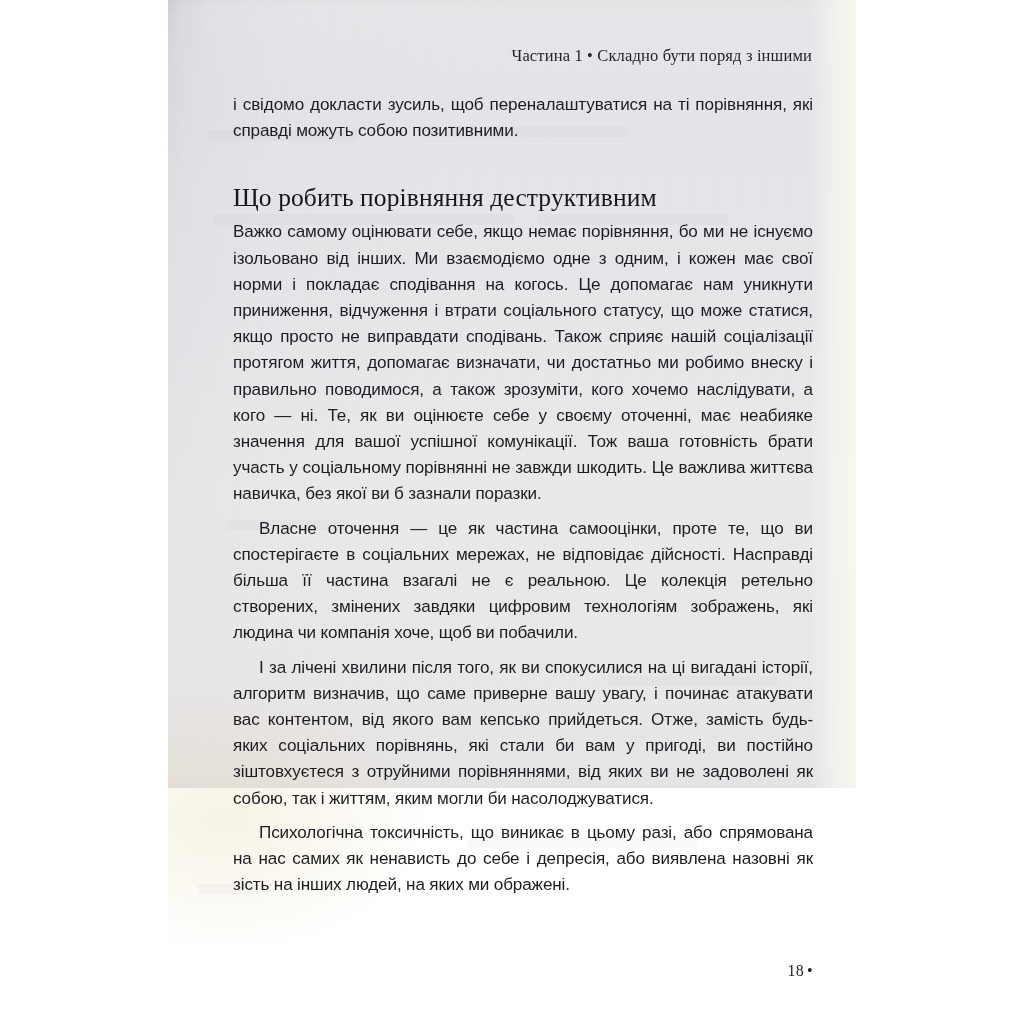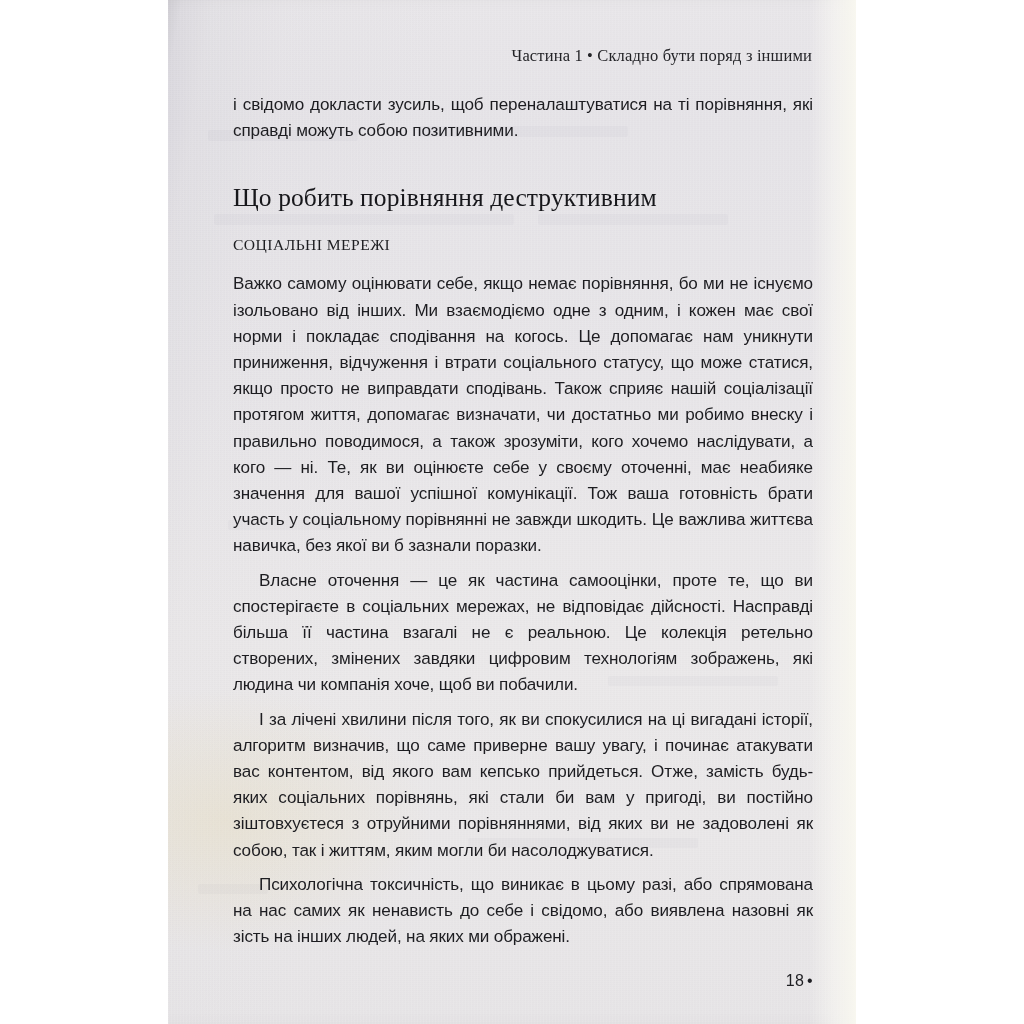--- a/index.html
+++ b/index.html
@@ -17,21 +17,21 @@
     height: 1024px;
     background: #ffffff;
   }
 
   
   #book-page {
     position: absolute;
     left: 168px;
     top: 0;
     width: 688px;
-    height: 1024px;
+    height: 788px;
     background:
       linear-gradient(100deg,
         rgba(150,148,160,0.30) 0px,
         rgba(176,174,186,0.22) 14px,
         rgba(196,194,203,0.16) 46px,
         rgba(214,212,218,0.09) 120px,
         rgba(233,231,233,0.04) 300px,
         rgba(250,249,245,0.00) 520px),
       linear-gradient(180deg,
         #e9e7ea 0%,
@@ -157,22 +157,22 @@
     font-size: 15.6px;
     line-height: 20px;
     letter-spacing: 0.45px;
     color: #1d1d21;
     text-transform: none;
   }
 
   .folio {
     position: absolute;
     right: 43px;
-    bottom: 34px;
-    font-family: Liberation Sans, sans-serif;
+    bottom: 44px;
+    font-family: Liberation Serif, serif;
     font-size: 16px;
     letter-spacing: 0.3px;
     color: #1e1e22;
     white-space: nowrap;
   }
 
   .folio .bullet {
     margin-left: 3px;
   }
 
@@ -208,29 +208,28 @@
     <div id="page-content">
 
       <div class="running-head">Частина 1 • Складно бути поряд з іншими</div>
 
       <div class="text-column">
 
         <p class="body">і свідомо докласти зусиль, щоб переналаштуватися на ті порівняння, які справді можуть собою позитивними.</p>
 
         <h2 class="section-title">Що робить порівняння деструктивним</h2>
 
-        <h3 class="subsection-title">СОЦІАЛЬНІ МЕРЕЖІ</h3>
 
         <p class="body">Важко самому оцінювати себе, якщо немає порівняння, бо ми не існуємо ізольовано від інших. Ми взаємодіємо одне з одним, і кожен має свої норми і покладає сподівання на когось. Це допомагає нам уникнути приниження, відчуження і втрати соціального статусу, що може статися, якщо просто не виправдати сподівань. Також сприяє нашій соціалізації протягом життя, допомагає визначати, чи достатньо ми робимо внеску і правильно поводимося, а також зрозуміти, кого хочемо наслідувати, а кого — ні. Те, як ви оцінюєте себе у своєму оточенні, має неабияке значення для вашої успішної комунікації. Тож ваша готовність брати участь у соціальному порівнянні не завжди шкодить. Це важлива життєва навичка, без якої ви б зазнали поразки.</p>
 
         <p class="body indented cont">Власне оточення — це як частина самооцінки, проте те, що ви спостерігаєте в соціальних мережах, не відповідає дійсності. Насправді більша її частина взагалі не є реальною. Це колекція ретельно створених, змінених завдяки цифровим технологіям зображень, які людина чи компанія хоче, щоб ви побачили.</p>
 
         <p class="body indented cont">І за лічені хвилини після того, як ви спокусилися на ці вигадані історії, алгоритм визначив, що саме приверне вашу увагу, і починає атакувати вас контентом, від якого вам кепсько прийдеться. Отже, замість будь-яких соціальних порівнянь, які стали би вам у пригоді, ви постійно зіштовхуєтеся з отруйними порівняннями, від яких ви не задоволені як собою, так і життям, яким могли би насолоджуватися.</p>
 
-        <p class="body indented cont">Психологічна токсичність, що виникає в цьому разі, або спрямована на нас самих як ненависть до себе і свідомо, або виявлена назовні як зість на інших людей, на яких ми ображені.</p>
+        <p class="body indented cont">Психологічна токсичність, що виникає в цьому разі, або спрямована на нас самих як ненависть до себе і депресія, або виявлена назовні як зість на інших людей, на яких ми ображені.</p>
 
       </div>
 
       <div class="folio">
         <span>18</span><span class="bullet">•</span>
       </div>
 
     </div>
   </div>
 </div>

